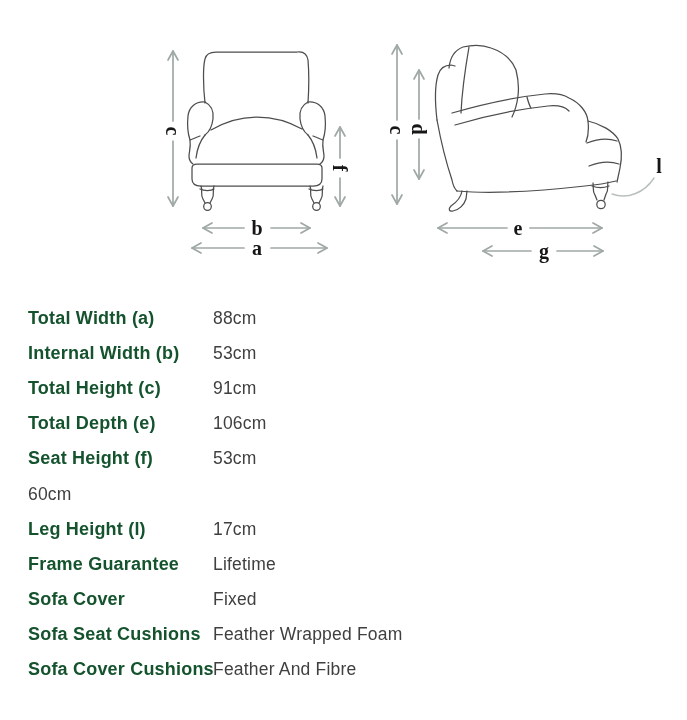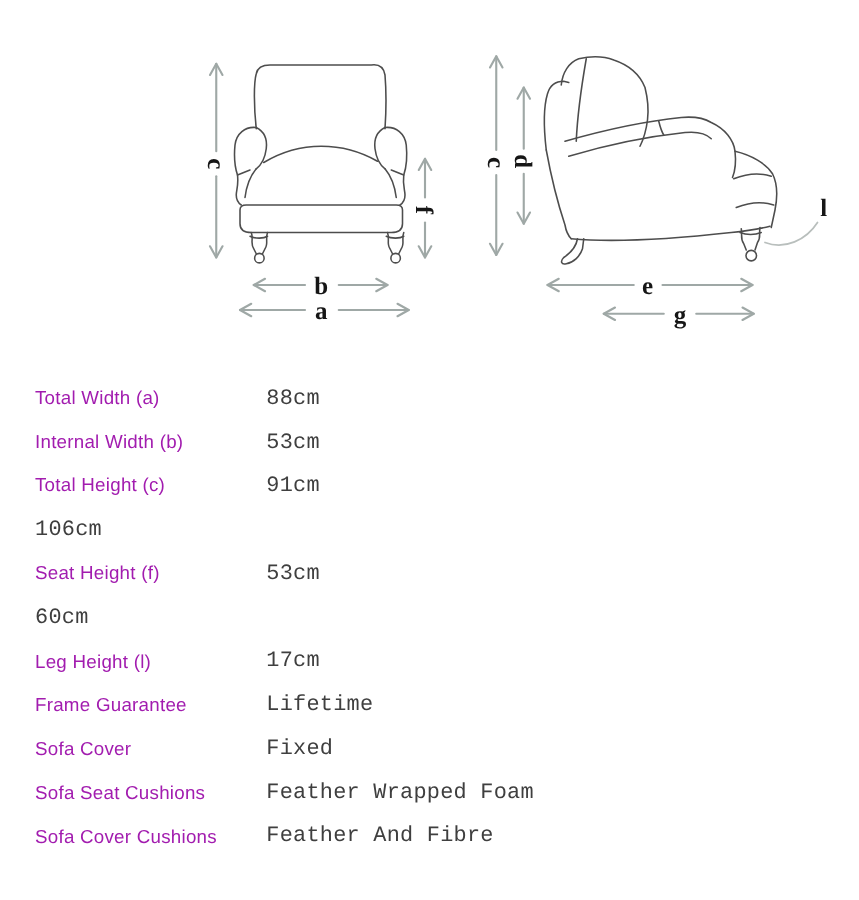--- a/index.html
+++ b/index.html
@@ -11,24 +11,24 @@
   svg text.dim-letter{
     font-family:"Liberation Serif",serif;
     font-weight:bold;font-size:20px;fill:#161616;
   }
   .sketch{stroke:#4d4d4d;stroke-width:1.25;fill:none;stroke-linecap:round;stroke-linejoin:round;}
   .arrow{stroke:#9fa8a6;stroke-width:1.7;fill:none;stroke-linecap:round;stroke-linejoin:round;}
   .callout{stroke:#b9bfbd;stroke-width:1.4;fill:none;stroke-linecap:round;}
   .specs{position:absolute;left:28px;top:301px;width:640px;}
   .spec-row{height:35.1px;display:flex;align-items:center;}
   .spec-label{
-    width:185px;flex:0 0 185px;font-size:15px;color:#a21caf;
-    letter-spacing:0.2px;white-space:nowrap;
+    width:185px;flex:0 0 185px;font-size:18px;color:#14532d;
+    letter-spacing:0.2px;white-space:nowrap;font-weight:bold;
   }
-  .spec-value{font-size:17.5px;color:#3f3f3f;white-space:nowrap;letter-spacing:0.2px;font-family:Liberation Mono, monospace;}
+  .spec-value{font-size:17.5px;color:#3f3f3f;white-space:nowrap;letter-spacing:0.2px;}
 </style>
 </head>
 <body>
 
 <div class="diagram-wrap">
 <svg width="687" height="292" viewBox="0 0 687 292" xmlns="http://www.w3.org/2000/svg">
 
   <g>
 
     <path class="sketch" d="M205,103 C203,85 203,66 205,59 C206,54 210,52 216,52 L297,52 C304,51 307,54 308,60 C309,72 309,88 308,103"></path>
@@ -160,20 +160,21 @@
   </div>
   <div class="spec-row">
     <span class="spec-label">Internal Width (b)</span>
     <span class="spec-value">53cm</span>
   </div>
   <div class="spec-row">
     <span class="spec-label">Total Height (c)</span>
     <span class="spec-value">91cm</span>
   </div>
   <div class="spec-row">
+    <span class="spec-label">Total Depth (e)</span>
     <span class="spec-value">106cm</span>
   </div>
   <div class="spec-row">
     <span class="spec-label">Seat Height (f)</span>
     <span class="spec-value">53cm</span>
   </div>
   <div class="spec-row">
     <span class="spec-value">60cm</span>
   </div>
   <div class="spec-row">

